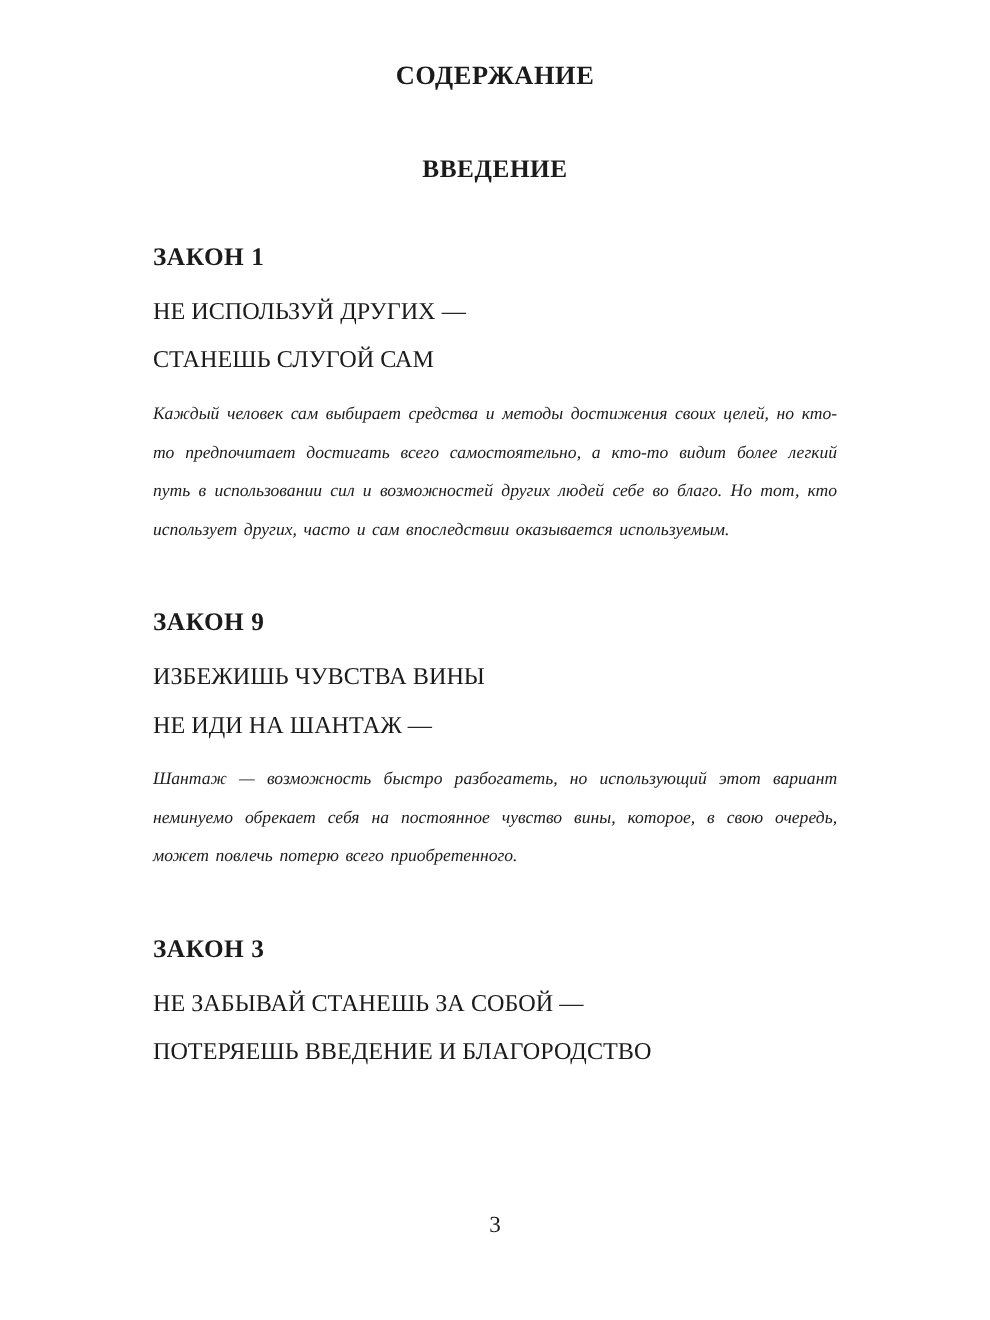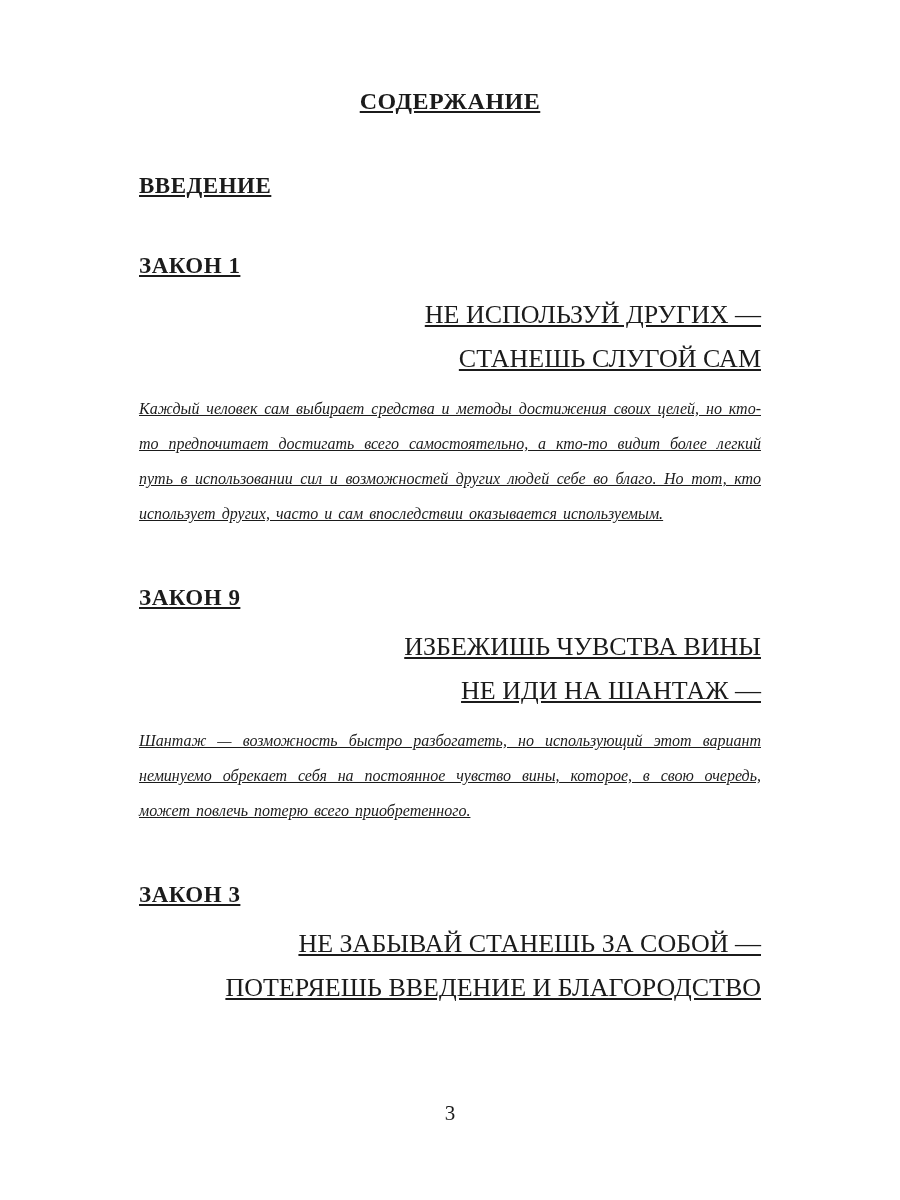--- a/index.html
+++ b/index.html
@@ -11,49 +11,49 @@
     position: relative;
     width: 900px;
     height: 1200px;
     background: #ffffff;
     font-family: "Liberation Serif", serif;
     color: #1b1b1b;
     overflow: hidden;
   }
   .content {
     width: 622px;
-    margin: 12px auto;
-    padding-top: 76px;
-    text-decoration: underline;
+    margin: 0 auto;
+    padding-top: 56px;
   }
   .toc-title {
     font-size: 24px;
     font-weight: bold;
     text-align: center;
     letter-spacing: 0.5px;
     margin: 0 0 0 0;
   }
   .intro-heading {
     font-size: 23px;
     font-weight: bold;
+    text-align: center;
     letter-spacing: 0.5px;
     margin: 58px 0 0 0;
   }
   .law {
     margin-top: 54px;
   }
   .law-heading {
     font-size: 23px;
     font-weight: bold;
     letter-spacing: 0.5px;
     margin: 0;
   }
   .law-subtitle {
-    font-size: 26px;
-    text-align: right;
+    font-size: 22px;
+    text-align: left;
     line-height: 44px;
     margin: 0;
   }
   .law-subtitles {
     margin-top: 14px;
   }
   .law-description {
     font-size: 16px;
     font-style: italic;
     line-height: 35px;

